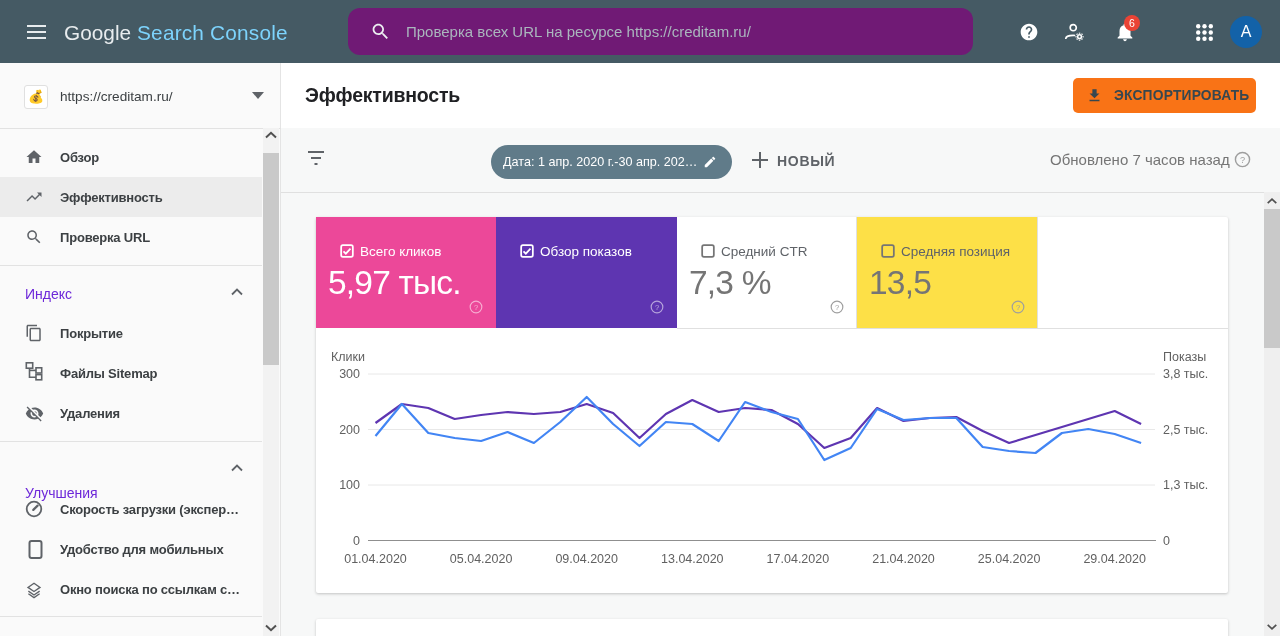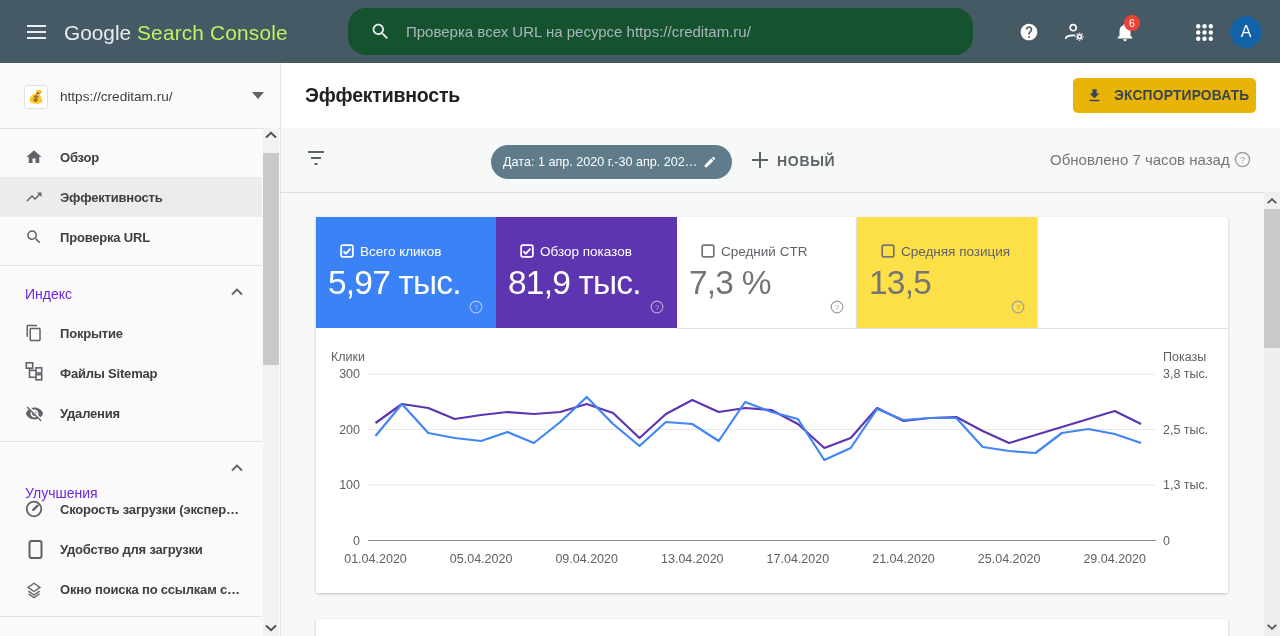--- a/index.html
+++ b/index.html
@@ -1,21 +1,21 @@
 <!DOCTYPE html>
 <html><head>
 <meta charset="utf-8">
 <style>
 * { margin:0; padding:0; box-sizing:border-box; }
 html,body { width:1280px; height:636px; overflow:hidden; font-family:"Liberation Sans", sans-serif; background:#fff; }
 .abs { position:absolute; }
 
 
 #topbar { position:absolute; left:0; top:0; width:1280px; height:63px; background:#455a64; }
-#searchbox { position:absolute; left:348px; top:8px; width:625px; height:47px; background:#14532d; border-radius:18px; }
+#searchbox { position:absolute; left:348px; top:8px; width:625px; height:47px; background:#701a75; border-radius:12px; }
 #searchph { position:absolute; left:58px; top:15px; font-size:15px; color:#aab6bd; }
 #logotext { position:absolute; left:64px; top:21px; font-size:20.8px; color:#e8ecee; letter-spacing:0.2px; }
 
 
 #sidebar { position:absolute; left:0; top:63px; width:281px; height:573px; background:#fafafa; border-right:1px solid #e4e4e4; }
 #proprow { position:absolute; left:0; top:0; width:281px; height:66px; border-bottom:1px solid #e2e2e2; }
 #propicon { position:absolute; left:24px; top:22px; width:24px; height:24px; background:#fff; border:1px solid #e0e0e0; border-radius:3px; font-size:13px; text-align:center; line-height:22px; }
 #propurl { position:absolute; left:60px; top:26px; font-size:13.6px; color:#3c4043; }
 #propcaret { position:absolute; left:252px; top:29px; width:0; height:0; border-left:6px solid transparent; border-right:6px solid transparent; border-top:7px solid #5f6368; }
 
@@ -27,21 +27,21 @@
 .sdiv { position:absolute; left:0; width:262px; height:1px; background:#e2e2e2; }
 
 
 #sscroll { position:absolute; left:263px; top:65px; width:16px; height:508px; background:#f2f2f2; }
 #sthumb { position:absolute; left:263px; top:90px; width:16px; height:212px; background:#c9c9c9; }
 
 
 #main { position:absolute; left:281px; top:63px; width:999px; height:573px; background:#f7f8f8; }
 #titlebar { position:absolute; left:0; top:0; width:999px; height:65px; background:#fff; }
 #pagetitle { position:absolute; left:24px; top:21px; font-size:19.5px; font-weight:700; color:#202124; letter-spacing:-0.2px; }
-#exportbtn { position:absolute; left:792px; top:15px; width:183px; height:35px; background:#eab308; border-radius:5px; }
+#exportbtn { position:absolute; left:792px; top:15px; width:183px; height:35px; background:#f97316; border-radius:5px; }
 #exportbtn span { position:absolute; left:41px; top:10px; font-size:13.8px; font-weight:700; color:#37474f; letter-spacing:0.2px; }
 
 #filterbar { position:absolute; left:0; top:65px; width:999px; height:65px; border-bottom:1px solid #e0e0e0; }
 .chip { position:absolute; top:17px; height:34px; background:#607b89; border-radius:17px; color:#fff; font-size:14px; }
 #chip1 { left:60px; width:142px; }
 #chip2 { left:210px; width:241px; }
 .chiptxt { position:absolute; left:13px; top:10px; white-space:nowrap; font-size:13px; }
 #newtxt { position:absolute; left:496px; top:25px; font-size:14px; font-weight:700; color:#5f6368; letter-spacing:0.7px; }
 #updated { position:absolute; left:769px; top:23px; font-size:15px; color:#757575; }
 
@@ -60,21 +60,21 @@
 </style>
 </head>
 <body>
 
 <div id="topbar">
   <svg class="abs" style="left:27px;top:25px" width="19" height="14">
       <rect x="0" y="0" width="19" height="2" fill="#e8ecee"></rect>
       <rect x="0" y="6" width="19" height="2" fill="#e8ecee"></rect>
       <rect x="0" y="12" width="19" height="2" fill="#e8ecee"></rect>
     </svg>
-  <div id="logotext"><span style="letter-spacing:0">Google</span> <span style="color:#bef264">Search Console</span></div>
+  <div id="logotext"><span style="letter-spacing:0">Google</span> <span style="color:#7dd3fc">Search Console</span></div>
   <div id="searchbox">
     <svg class="abs" style="left:22px;top:13px" width="21" height="21" viewBox="0 0 24 24">
         <path fill="#eceff1" d="M15.5 14h-.79l-.28-.27C15.41 12.59 16 11.11 16 9.5 16 5.91 13.09 3 9.5 3S3 5.91 3 9.5 5.91 16 9.5 16c1.61 0 3.09-.59 4.23-1.57l.27.28v.79l5 4.99L20.49 19l-4.99-5zm-6 0C7.01 14 5 11.99 5 9.5S7.01 5 9.5 5 14 7.01 14 9.5 11.99 14 9.5 14z"></path>
       </svg>
     <div id="searchph">Проверка всех URL на ресурсе https://creditam.ru/</div>
   </div>
 
   <svg class="abs" style="left:1019px;top:22px" width="20" height="20" viewBox="0 0 24 24">
       <path fill="#fff" d="M12 2C6.48 2 2 6.48 2 12s4.48 10 10 10 10-4.48 10-10S17.52 2 12 2zm1 17h-2v-2h2v2zm2.07-7.75l-.9.92C13.45 12.9 13 13.5 13 15h-2v-.5c0-1.1.45-2.1 1.17-2.83l1.24-1.26c.37-.36.59-.86.59-1.41 0-1.1-.9-2-2-2s-2 .9-2 2H8c0-2.21 1.79-4 4-4s4 1.79 4 4c0 .88-.36 1.68-.93 2.25z"></path>
     </svg>
@@ -182,21 +182,21 @@
     <svg class="navico" width="18" height="18" viewBox="0 0 18 18">
         <circle cx="9" cy="9" r="7.3" fill="none" stroke="#5f6368" stroke-width="1.8"></circle>
         <line x1="8.3" y1="9.9" x2="12.6" y2="5.6" stroke="#5f6368" stroke-width="2.2" stroke-linecap="round"></line>
       </svg>
     <div class="navtxt">Скорость загрузки (экспер…</div>
   </div>
   <div class="navitem" style="top:466px">
     <svg class="navico" style="left:28px" width="15" height="19" viewBox="0 0 14 19">
         <rect x="1" y="1" width="12" height="17" rx="2" fill="none" stroke="#5f6368" stroke-width="2"></rect>
       </svg>
-    <div class="navtxt">Удобство для загрузки</div>
+    <div class="navtxt">Удобство для мобильных</div>
   </div>
   <div class="navitem" style="top:506px">
     <svg class="navico" width="18" height="20" viewBox="0 0 24 24">
         <path fill="none" stroke="#5f6368" stroke-width="1.8" d="M12 3l8 5.5-8 5.5-8-5.5z"></path>
         <path fill="none" stroke="#5f6368" stroke-width="1.8" d="M4.5 13.5L12 18.6l7.5-5.1"></path>
         <path fill="none" stroke="#5f6368" stroke-width="1.8" d="M4.5 17L12 22.1 19.5 17"></path>
       </svg>
     <div class="navtxt">Окно поиска по ссылкам с…</div>
   </div>
   <div class="sdiv" style="top:553px"></div>
@@ -245,39 +245,38 @@
     <div id="newtxt">НОВЫЙ</div>
     <div id="updated">Обновлено 7 часов назад</div>
     <svg class="abs" style="left:953px;top:23px" width="17" height="17" viewBox="0 0 24 24">
         <circle cx="12" cy="12" r="10" fill="none" stroke="#9e9e9e" stroke-width="2"></circle>
         <text x="12" y="16.5" font-size="13" fill="#9e9e9e" text-anchor="middle" font-family="Liberation Sans">?</text>
       </svg>
   </div>
 
   <div id="card1">
     <div id="tilerow">
-      <div class="tile" style="left:0;width:180px;background:#3b82f6">
+      <div class="tile" style="left:0;width:180px;background:#ec4899">
         <svg class="abs" style="left:24px;top:27px" width="14" height="14" viewBox="0 0 24 24">
             <rect x="2" y="2" width="20" height="20" rx="3" fill="none" stroke="#fff" stroke-width="3"></rect>
             <path fill="none" stroke="#fff" stroke-width="3" d="M6 12.5l4 4 8-8.5"></path>
           </svg>
         <div class="tlabel" style="color:#fff">Всего кликов</div>
         <div class="tvalue" style="color:#fff">5,97 тыс.</div>
         <svg class="abs" style="left:153px;top:83px" width="14" height="14" viewBox="0 0 24 24">
             <circle cx="12" cy="12" r="10" fill="none" stroke="rgba(255,255,255,0.55)" stroke-width="2"></circle>
             <text x="12" y="16.5" font-size="13" fill="rgba(255,255,255,0.55)" text-anchor="middle" font-family="Liberation Sans">?</text>
           </svg>
       </div>
       <div class="tile" style="left:180px;width:181px;background:#5e35b1">
         <svg class="abs" style="left:24px;top:27px" width="14" height="14" viewBox="0 0 24 24">
             <rect x="2" y="2" width="20" height="20" rx="3" fill="none" stroke="#fff" stroke-width="3"></rect>
             <path fill="none" stroke="#fff" stroke-width="3" d="M6 12.5l4 4 8-8.5"></path>
           </svg>
         <div class="tlabel" style="color:#fff">Обзор показов</div>
-        <div class="tvalue" style="color:#fff">81,9 тыс.</div>
         <svg class="abs" style="left:154px;top:83px" width="14" height="14" viewBox="0 0 24 24">
             <circle cx="12" cy="12" r="10" fill="none" stroke="rgba(255,255,255,0.55)" stroke-width="2"></circle>
             <text x="12" y="16.5" font-size="13" fill="rgba(255,255,255,0.55)" text-anchor="middle" font-family="Liberation Sans">?</text>
           </svg>
       </div>
       <div class="tile" style="left:361px;width:180px;background:#fff;border-right:1px solid #e0e0e0">
         <svg class="abs" style="left:24px;top:27px" width="14" height="14" viewBox="0 0 24 24">
             <rect x="2" y="2" width="20" height="20" rx="3" fill="none" stroke="#757575" stroke-width="3"></rect>
           </svg>
         <div class="tlabel" style="color:#5f6368">Средний CTR</div>

